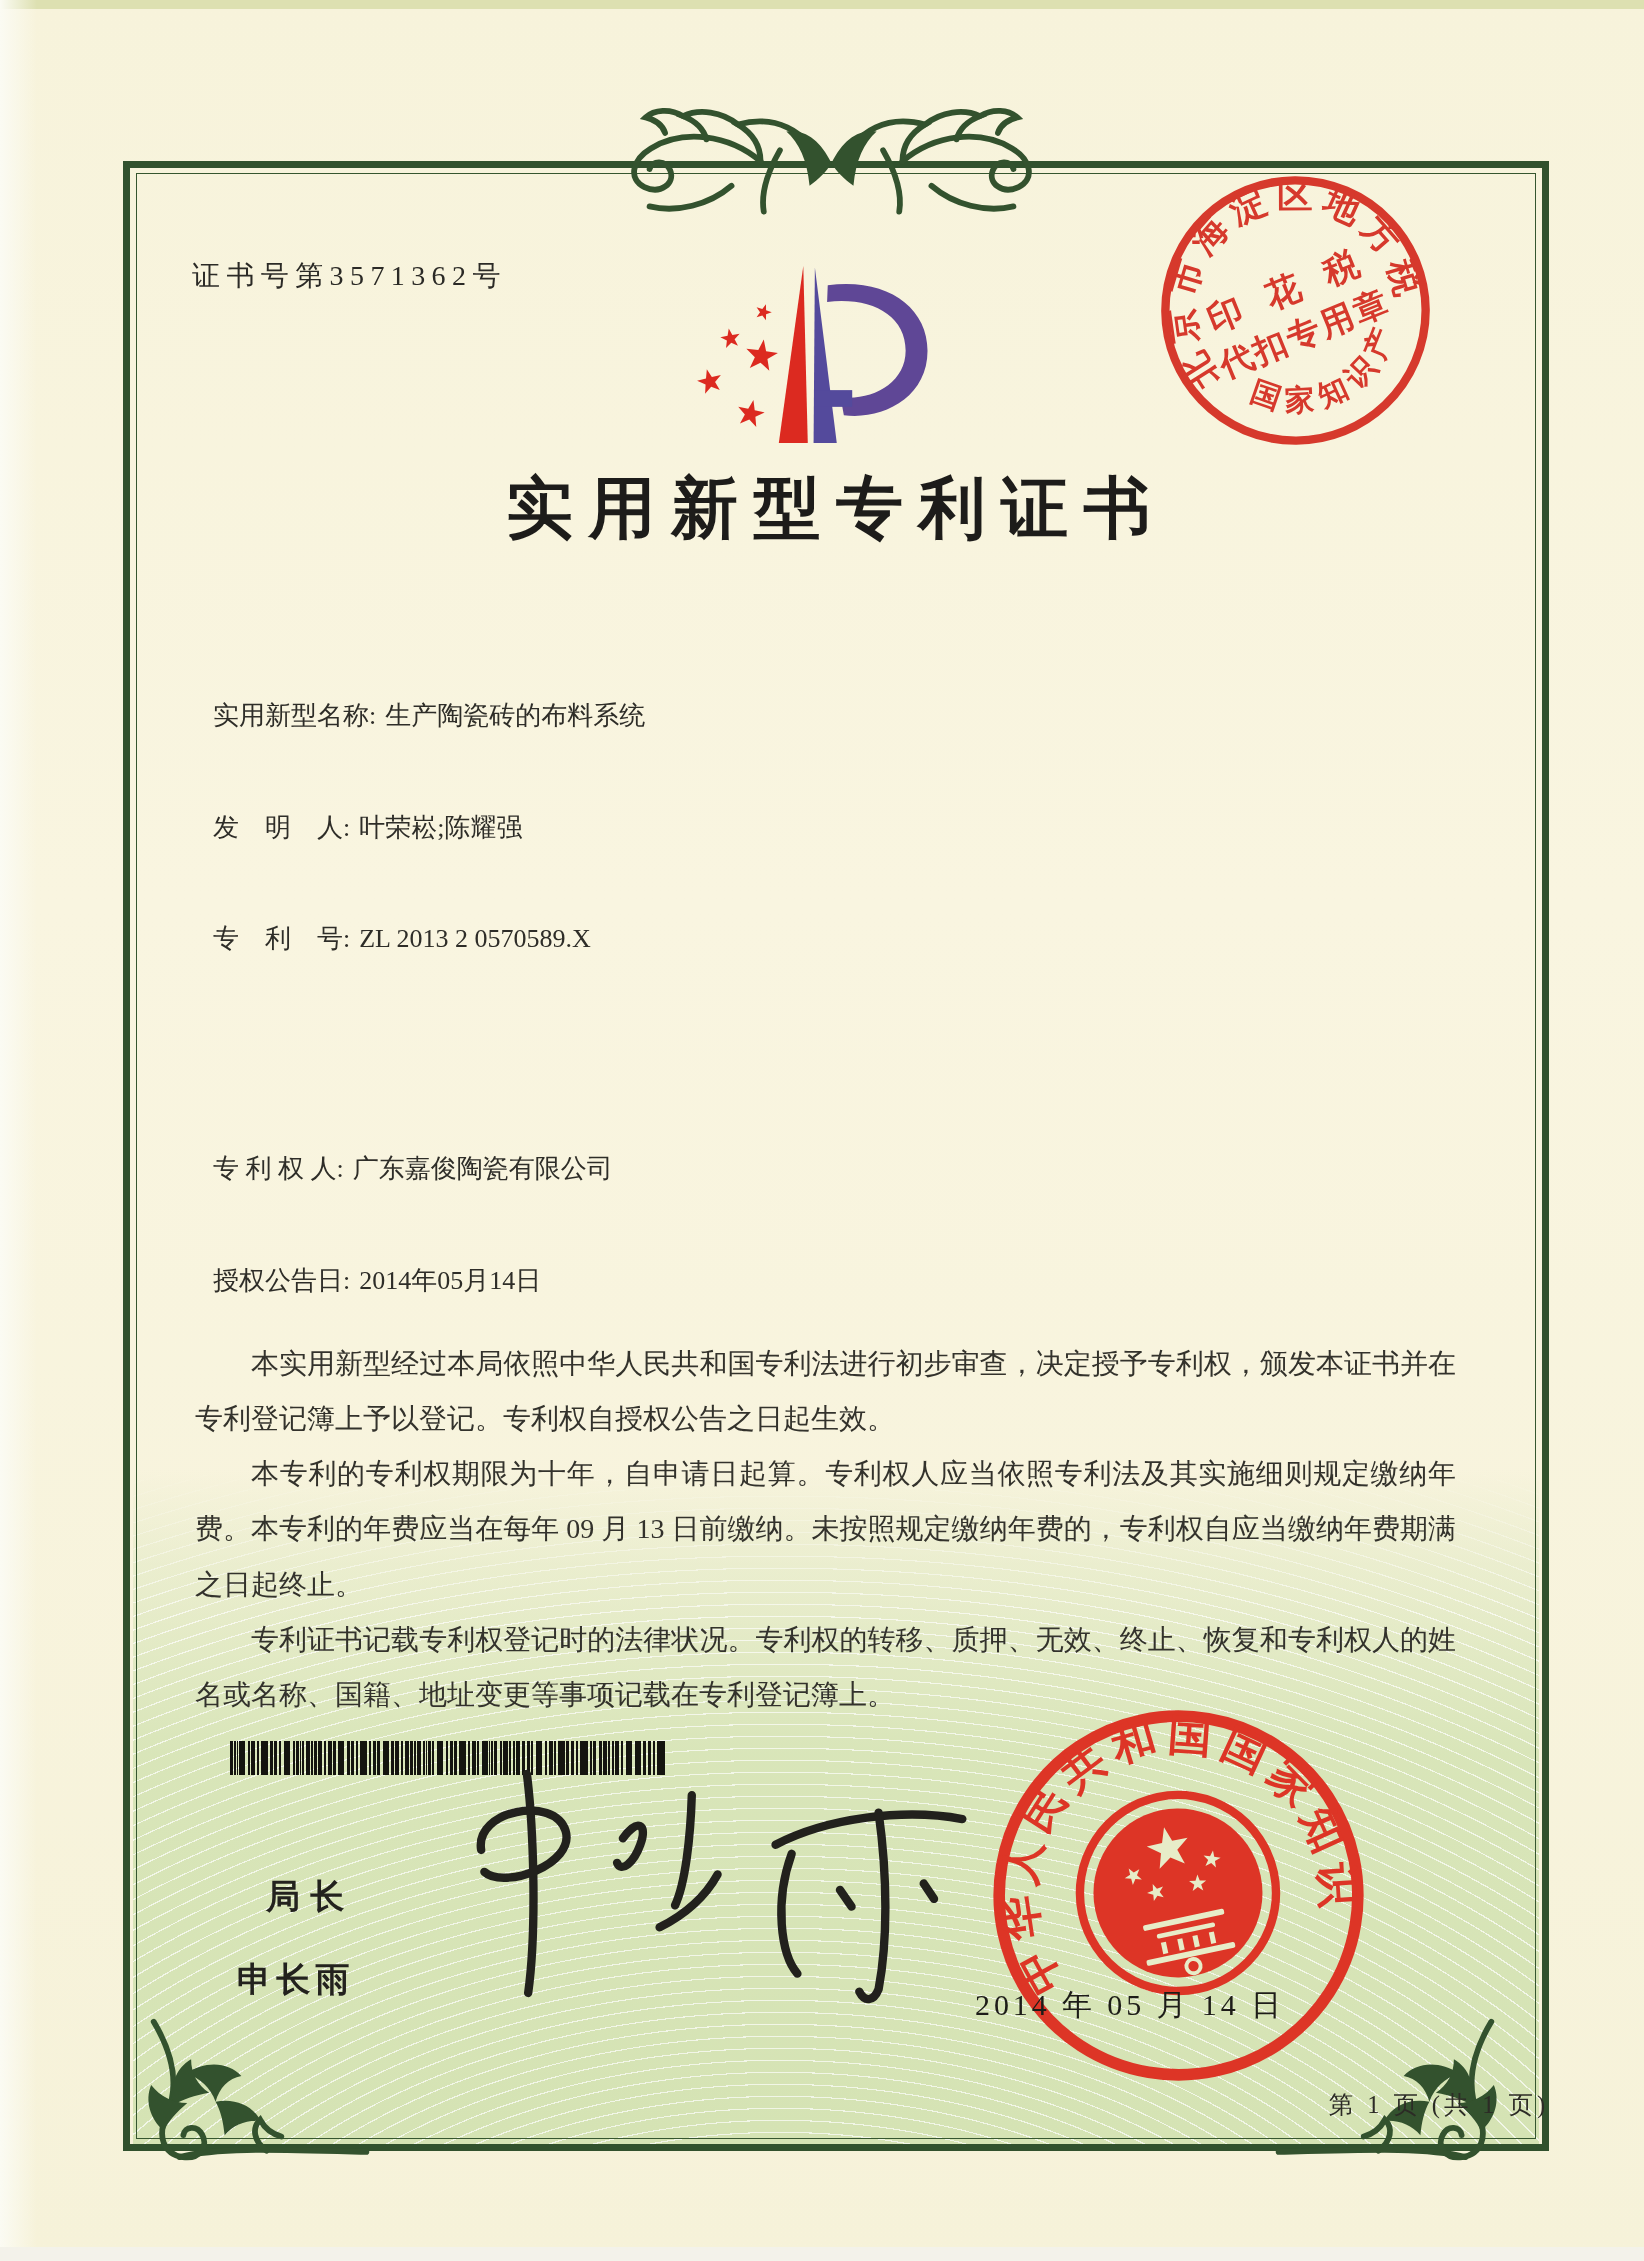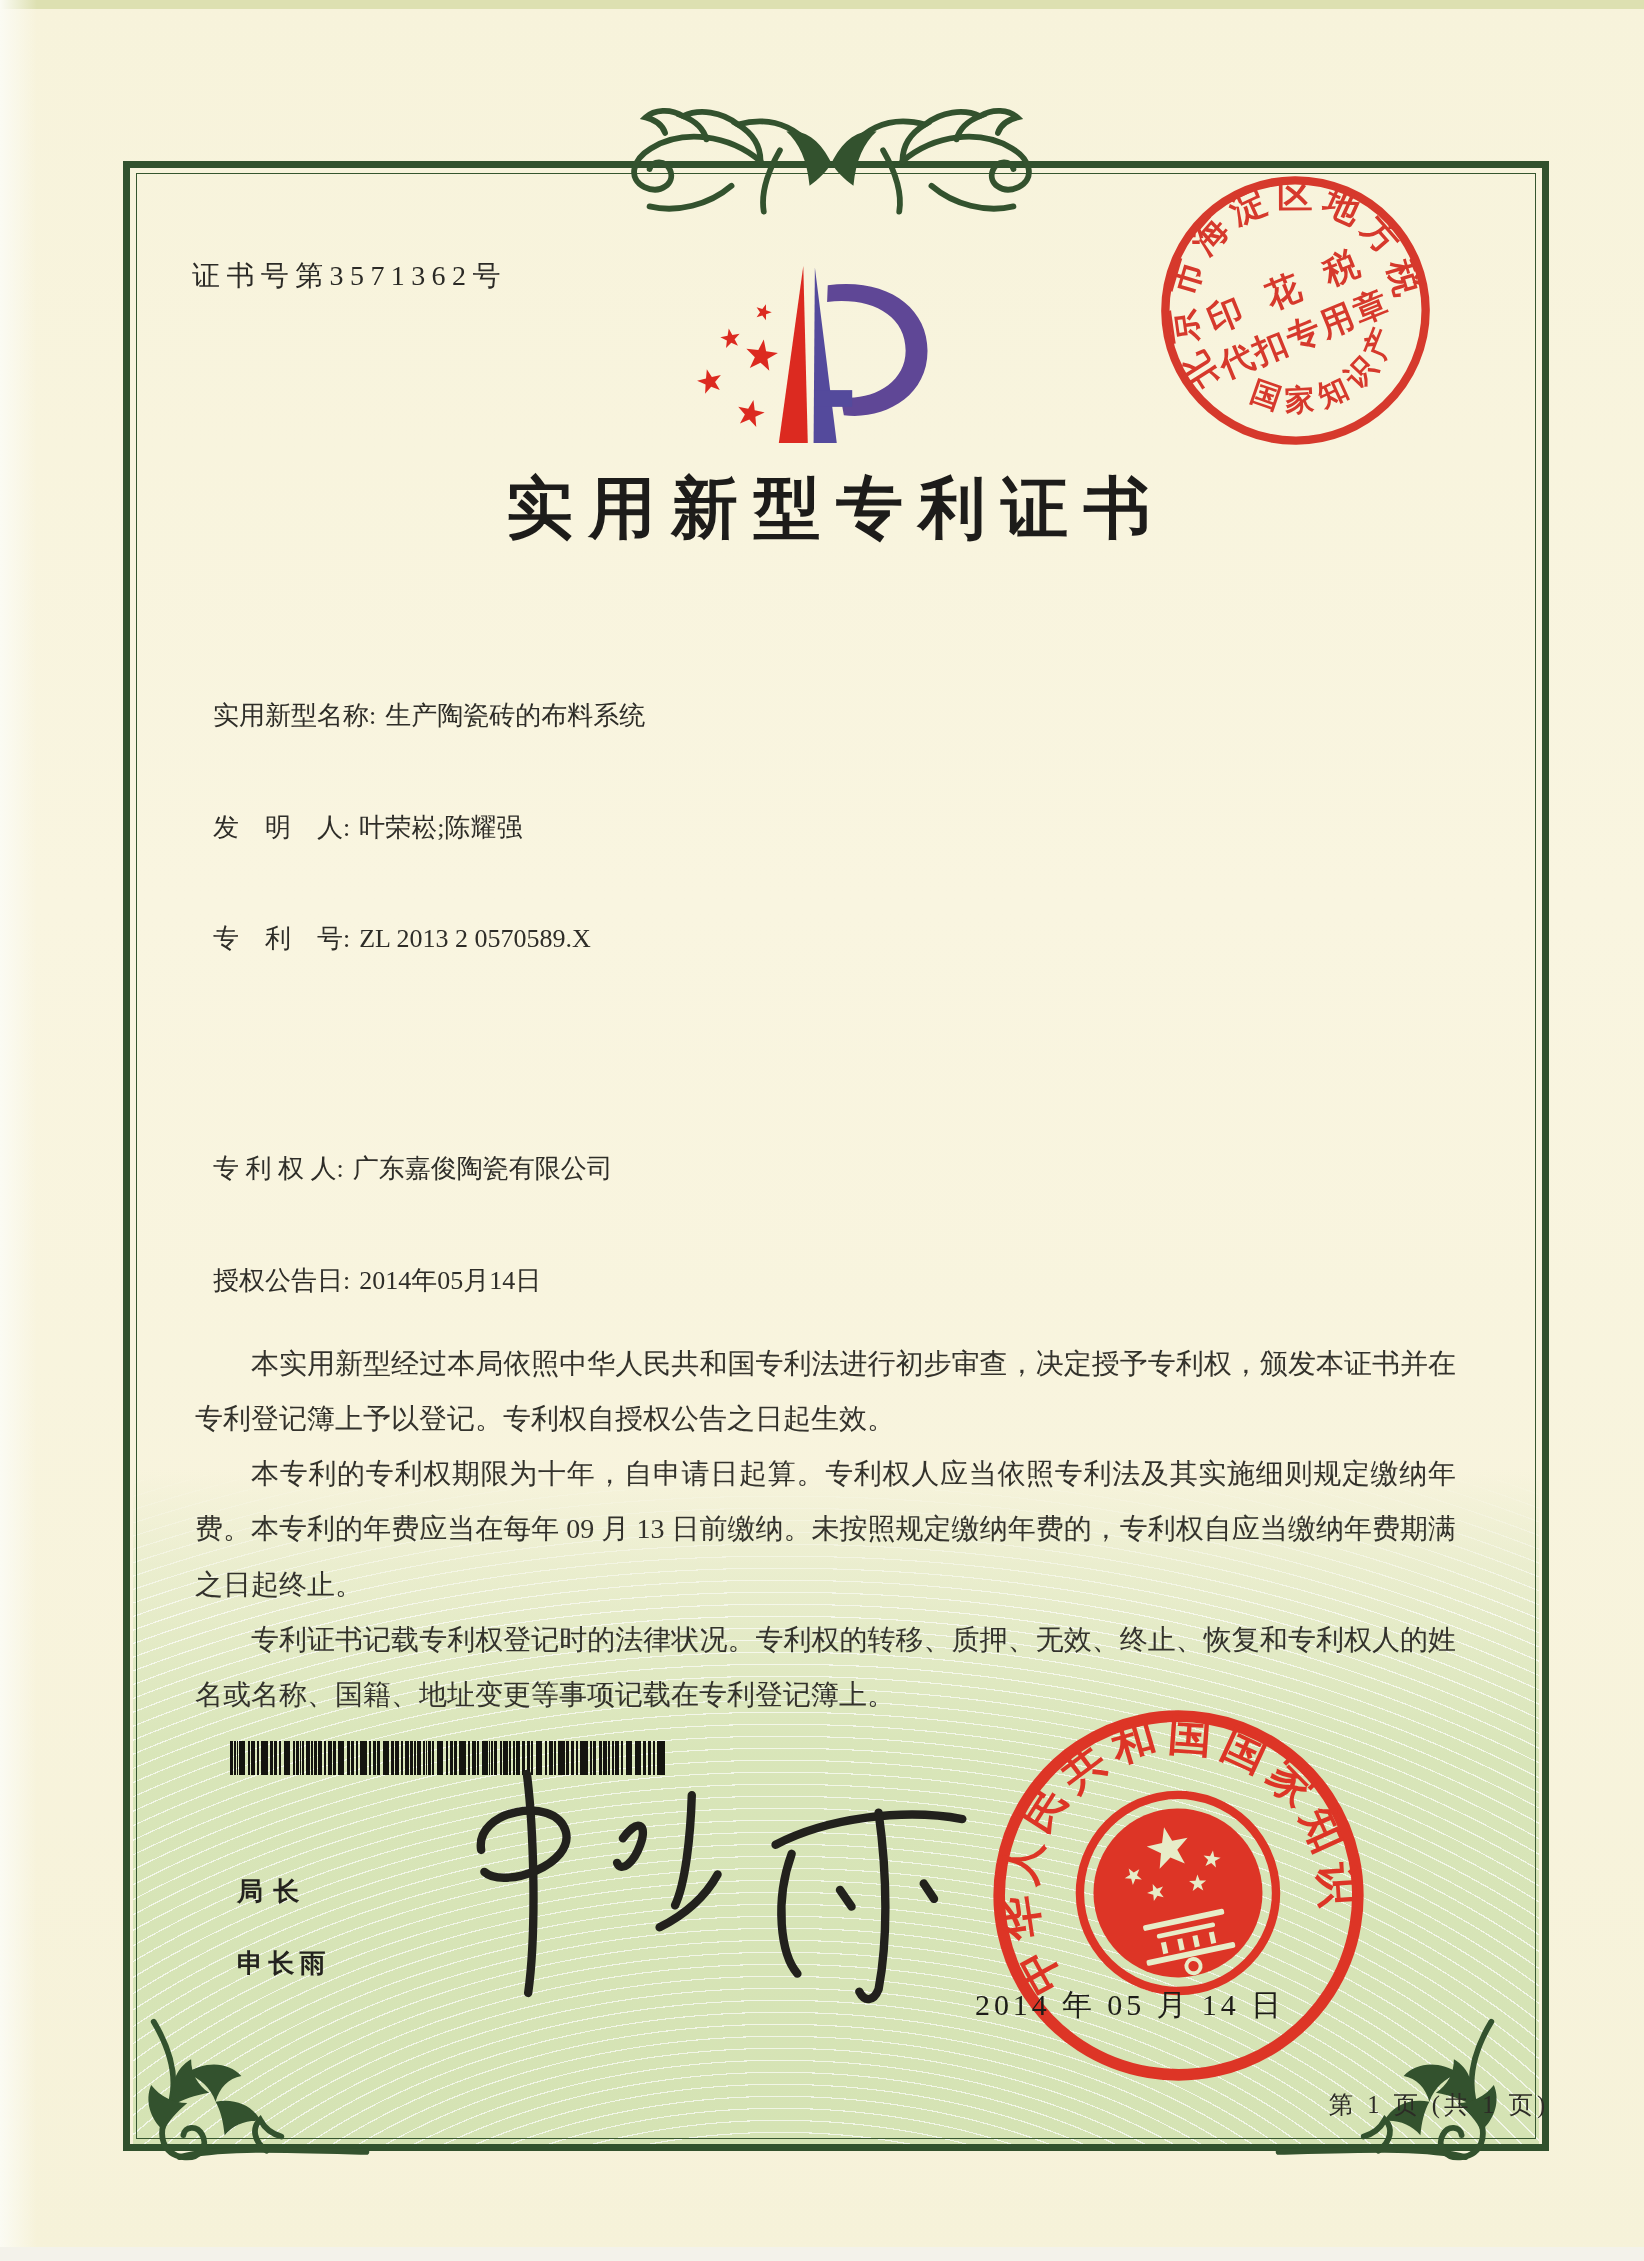--- a/index.html
+++ b/index.html
@@ -34,21 +34,21 @@
   .paras{position:absolute;left:195px;top:1336px;width:1261px;font-size:28px;line-height:1.97;
          text-align:justify;color:#33322c;font-family:Liberation Serif, serif;}
   .paras p{margin:0;text-indent:2em;}
   
   .barcode{position:absolute;left:230px;top:1741px;width:436px;height:34px;
       background:
         repeating-linear-gradient(90deg,#14140f 0 1.9px,transparent 1.9px 4.5px),
         repeating-linear-gradient(90deg,#14140f 0 1.3px,transparent 1.3px 7px),
         repeating-linear-gradient(90deg,#14140f 0 3.2px,transparent 3.2px 11px);}
   .signoff{position:absolute;left:237px;top:1874px;font-family:"Liberation Sans","DejaVu Sans",sans-serif;
-           font-weight:600;font-size:26px;letter-spacing:10.3px;color:#23221e;}
+           font-weight:600;font-size:34px;letter-spacing:10.3px;color:#23221e;text-align:right;}
   .signoff .name{display:block;margin-top:37px;letter-spacing:5.2px;}
   .signature{position:absolute;left:413px;top:1734px;}
   .seal{position:absolute;left:985px;top:1702px;}
   .seal-date{position:absolute;left:975px;top:1985px;font-size:30px;letter-spacing:3.9px;color:#1d1c18;white-space:nowrap;}
   .footer{position:absolute;left:123px;top:2088px;width:1426px;text-align:right;
           font-size:24.5px;letter-spacing:3.9px;color:#2c2b26;}
   .tax-stamp{position:absolute;left:1157px;top:172px;}
   .logo{position:absolute;left:658px;top:253px;}
   .dragons{position:absolute;left:567px;top:89px;}
   .corner{position:absolute;width:271px;height:232px;}

